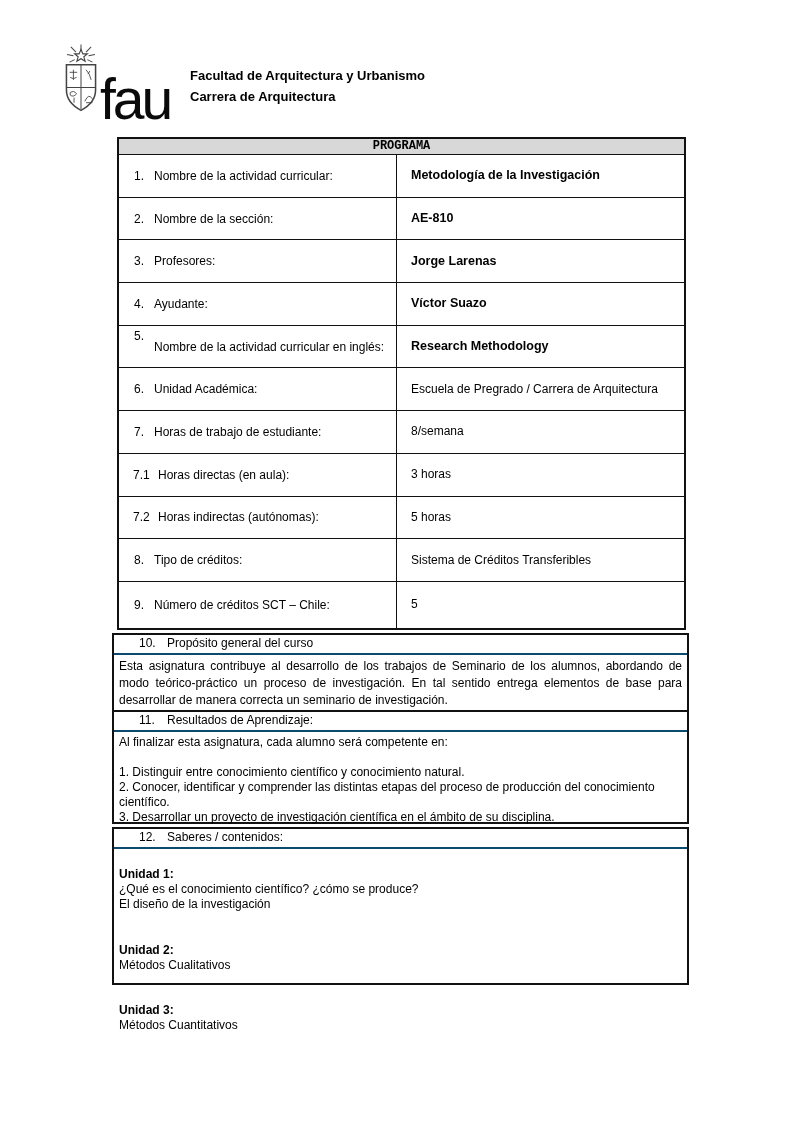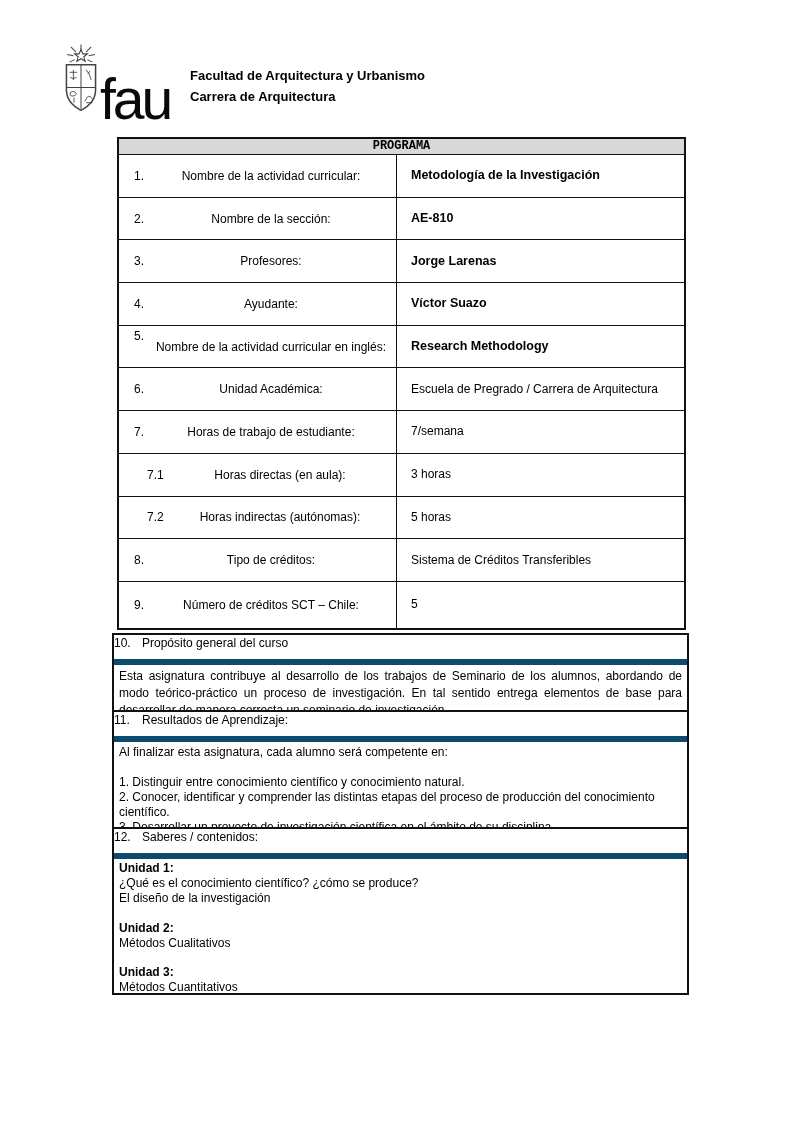--- a/index.html
+++ b/index.html
@@ -35,39 +35,39 @@
   .prow { display:flex; height:42.7px; border-bottom:1px solid #111; }
   .prow:last-child { border-bottom:none; height:46px; }
   .cell-l {
     width:278px; border-right:1px solid #111;
     display:flex; align-items:center; padding:3px 8px 3px 15px;
   }
   .cell-l .num { flex:0 0 20px; align-self:flex-start; }
   .prow .cell-l .num { align-self:center; }
   .prow.wrap2 .cell-l .num { align-self:flex-start; padding-top:0; }
   .prow.wrap2 .cell-l { align-items:center; }
-  .cell-l .lab { flex:1; line-height:16px;text-align:center; }
-  .prow.sub .cell-l { padding-left:28px; }
+  .cell-l .lab { flex:1; line-height:16px; }
+  .prow.sub .cell-l { padding-left:14px; }
   .prow.sub .cell-l .num { flex:0 0 25px; }
   .cell-v { flex:1; display:flex; align-items:center; padding:3px 21px 3px 14px; line-height:15px; }
   .cell-v.v-bold { font-weight:bold; font-size:12.5px; }
 
   
   .sec { position:absolute; left:112px; width:577px; border:2px solid #111; background:#fff; font-size:12px; }
-  .sec-h { height:30px; border-bottom:6px solid #0c4a6e; line-height:16px; display:flex; }
+  .sec-h { height:20px; border-bottom:2px solid #0c4a6e; padding-left:25px; line-height:16px; display:flex; }
   .sec-h .snum { flex:0 0 28px; }
   .sec-body { padding:3px 5px 3px 5px; line-height:16px; }
   .sec10 { top:633px; }
   .sec10 .sec-body { text-align:justify; height:56px; line-height:17px; }
   .sec11 { top:710px; }
   .sec11 .sec-body { white-space:pre-line; height:90px; line-height:15px; }
   .sec12 { top:827px; }
   .sec12 .sec-body { height:134px; line-height:14.9px; padding-top:2px; }
   .uline { min-height:14.9px; }
-  .uline.b { font-weight:bold; }
+  .uline.b { font-weight:bold;margin-top:16px; }
 </style>
 </head>
 <body>
 
 <div class="page">
 
   <div>
     <svg class="crest" viewBox="0 0 60 110" fill="none" stroke="#444" stroke-width="2">
 
       <g stroke-width="1.6">
@@ -142,21 +142,21 @@
           <span class="num">6.</span>
           <span class="lab">Unidad Académica:</span>
         </div>
       <div class="cell-v">Escuela de Pregrado / Carrera de Arquitectura</div>
     </div>
     <div class="prow">
       <div class="cell-l">
           <span class="num">7.</span>
           <span class="lab">Horas de trabajo de estudiante:</span>
         </div>
-      <div class="cell-v">7/semana</div>
+      <div class="cell-v">8/semana</div>
     </div>
     <div class="prow sub">
       <div class="cell-l">
           <span class="num">7.1</span>
           <span class="lab">Horas directas (en aula):</span>
         </div>
       <div class="cell-v">3 horas</div>
     </div>
     <div class="prow sub">
       <div class="cell-l">

